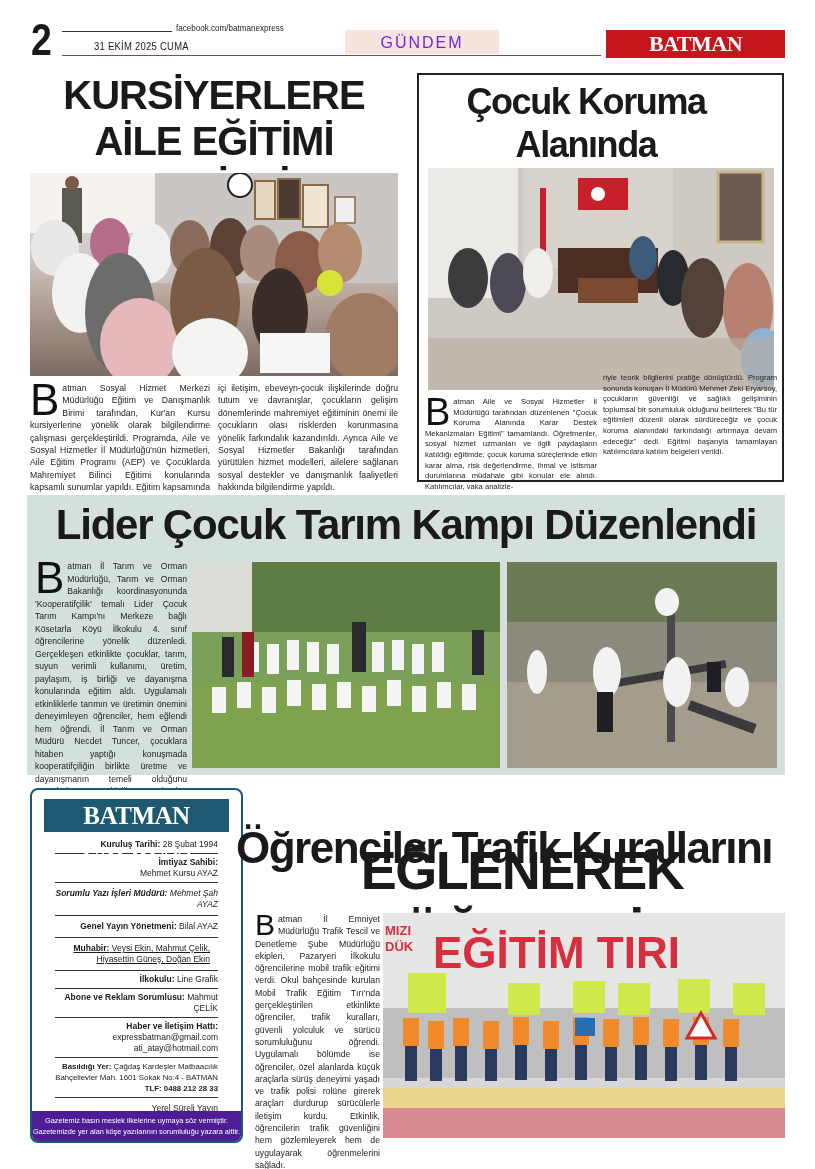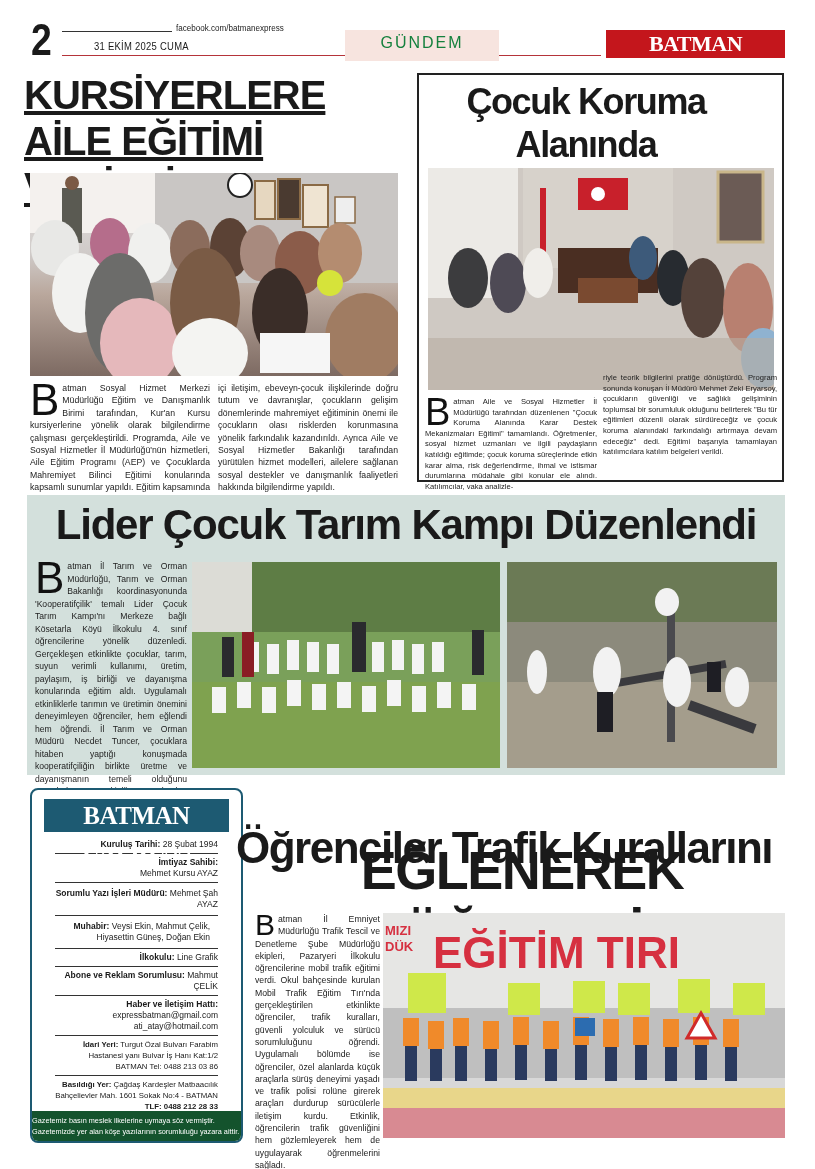--- a/index.html
+++ b/index.html
@@ -6,43 +6,43 @@
   html, body { width: 815px; height: 1169px; background: #ffffff; overflow: hidden; }
   body { position: relative; font-family: "Liberation Sans", sans-serif; color: #1a1a1a; }
 
   
   .page-num { position: absolute; left: 31px; top: 18px; font: bold 44px/44px "Liberation Sans", sans-serif; letter-spacing: -2px; transform: scaleX(0.85); transform-origin: left top; }
   .hdr-line-top { position: absolute; left: 62px; top: 31px; width: 110px; border-top: 1px solid #333; }
   .fb { position: absolute; left: 176px; top: 22px; font-size: 9.5px; color: #222; transform: scaleX(0.85); transform-origin: left top; }
   .date { position: absolute; left: 94px; top: 40px; font-size: 10.5px; letter-spacing: 0.3px; transform: scaleX(0.9); transform-origin: left top; }
   .hdr-line-bot { position: absolute; left: 62px; top: 55px; width: 326px; border-top: 1.5px solid #b5343a; }
   .hdr-line-bot2 { position: absolute; left: 388px; top: 55px; width: 213px; border-top: 1.5px solid #b5343a; }
-  .section-tag { position: absolute; left: 345px; top: 30px; width: 154px; height: 31px; background: #f7e4df; font-size: 16px; letter-spacing: 2px; text-align: center; line-height: 26px; color: #15803d; }
+  .section-tag { position: absolute; left: 345px; top: 30px; width: 154px; height: 24px; background: #f7e4df; font-size: 16px; letter-spacing: 2px; text-align: center; line-height: 26px; color: #6d28d9; }
   .brand { position: absolute; left: 606px; top: 30px; width: 179px; height: 28px; background: #c4161c; color: #fff; font: bold 22px/28px "Liberation Serif", serif; text-align: center; letter-spacing: -0.5px; transform-origin: left top; }
 
   
-  .s1-head { position: absolute; left: 24px; top: 72px; width: 380px; text-align: left; font: bold 40px/46px "Liberation Sans", sans-serif; letter-spacing: -1px; text-decoration: underline; }
+  .s1-head { position: absolute; left: 24px; top: 72px; width: 380px; text-align: center; font: bold 40px/46px "Liberation Sans", sans-serif; letter-spacing: -1px; }
   .photo { position: absolute; overflow: hidden; }
   .body-text { position: absolute; font-size: 8.7px; line-height: 12.4px; text-align: justify; color: #222; }
   .dropcap { float: left; font: 44px/36px "Liberation Sans", sans-serif; margin: 0 3px -2px 0; color: #111; }
 
   
   .s2-box { position: absolute; left: 417px; top: 73px; width: 367px; height: 409px; border: 2px solid #222; }
   .s2-head { position: absolute; left: 420px; top: 80px; width: 332px; text-align: center; font: bold 36px/43px "Liberation Sans", sans-serif; letter-spacing: -1.4px; }
 
   
   .s3-band { position: absolute; left: 27px; top: 495px; width: 758px; height: 280px; background: #d3e0dc; }
   .s3-head { position: absolute; left: 27px; top: 500px; width: 758px; text-align: center; font: bold 42px/50px "Liberation Sans", sans-serif; letter-spacing: -1.2px; }
 
   
   .mast { position: absolute; left: 30px; top: 788px; width: 213px; height: 355px; border: 2px solid #1d5a72; border-radius: 8px; overflow: hidden; background: #fff; }
   .mast-logo { margin: 9px 12px 4px; height: 33px; background: #1d5a72; color: #fff; font: bold 25px/33px "Liberation Serif", serif; text-align: center; letter-spacing: -0.5px; }
   .mast-row { margin: 0 23px; border-bottom: 1px solid #333; text-align: right; font-size: 8.5px; line-height: 11px; padding: 3px 0; }
   .mast-row b { font-weight: bold; }
-  .mast-foot { position: absolute; left: 0; bottom: 0; width: 100%; height: 30px; background: #14532d; color: #fff; font-size: 7.3px; line-height: 11px; padding-top: 4px; }
+  .mast-foot { position: absolute; left: 0; bottom: 0; width: 100%; height: 30px; background: #4c1d95; color: #fff; font-size: 7.3px; line-height: 11px; text-align: center; padding-top: 4px; }
 
   
   .s4-head1 { position: absolute; left: 234px; top: 790px; width: 540px; text-align: center; font: bold 44px/52px "Liberation Sans", sans-serif; letter-spacing: -1.5px; margin-top: 32px; }
   .s4-head2 { position: absolute; left: 252px; top: 838px; width: 540px; text-align: center; font: bold 54px/64px "Liberation Sans", sans-serif; letter-spacing: -1.5px; }
 </style>
 </head>
 <body>
 
 <div class="page-num">2</div>
 <div class="hdr-line-top"></div>
@@ -187,26 +187,26 @@
         <rect x="90" y="130" width="16" height="40"></rect>
         <rect x="200" y="100" width="14" height="30"></rect>
       </g>
   </svg>
 </div>
 
 <div class="mast">
   <div class="mast-logo">BATMAN EXPRESS</div>
   <div class="mast-row"><b>Kuruluş Tarihi:</b> <span>28 Şubat 1994</span></div>
   <div class="mast-row"><b>İmtiyaz Sahibi:</b><br><span>Mehmet Kursu AYAZ</span></div>
-  <div class="mast-row" style="padding:5px 0;"><b>Sorumlu Yazı İşleri Müdürü:</b> <span>Mehmet Şah AYAZ</span></div>
-  <div class="mast-row" style="padding:5px 8px;"><b>Muhabir:</b> <span>Veysi Ekin, Mahmut Çelik, Hiyasettin Güneş, Doğan Ekin</span></div>
+  <div class="mast-row" style="padding:5px 0;font-style:italic;"><b>Sorumlu Yazı İşleri Müdürü:</b> <span>Mehmet Şah AYAZ</span></div>
+  <div class="mast-row" style="padding:5px 0;"><b>Genel Yayın Yönetmeni:</b> <span>Bilal AYAZ</span></div>
+  <div class="mast-row" style="padding:5px 8px;text-decoration:underline;"><b>Muhabir:</b> <span>Veysi Ekin, Mahmut Çelik, Hiyasettin Güneş, Doğan Ekin</span></div>
   <div class="mast-row"><b>İlkokulu:</b> <span>Line Grafik</span></div>
   <div class="mast-row"><b>Abone ve Reklam Sorumlusu:</b> <span>Mahmut ÇELİK</span></div>
   <div class="mast-row"><b>Haber ve İletişim Hattı:</b><br><span>expressbatman@gmail.com</span><br><span>ati_atay@hotmail.com</span></div>
-  <div class="mast-row" style="font-size:7.8px;"><b>İdari Yeri:</b> <span>Turgut Özal Bulvarı Farabim Hastanesi yanı Bulvar İş Hanı Kat:1/2 BATMAN Tel: 0488 213 03 86</span></div>
   <div class="mast-row" style="font-size:7.8px;"><b>Basıldığı Yer:</b> <span>Çağdaş Kardeşler Matbaacılık Bahçelievler Mah. 1601 Sokak No:4 - BATMAN</span><br><b>TLF: 0488 212 28 33</b></div>
   <div class="mast-row" style="border-bottom:none;padding:5px 0;"><span>Yerel Süreli Yayın</span></div>
   <div class="mast-foot">
     <div>Gazetemiz basın meslek ilkelerine uymaya söz vermiştir.</div>
     <div>Gazetemizde yer alan köşe yazılarının sorumluluğu yazara aittir.</div>
   </div>
 </div>
 
 <div class="s4-head1">Öğrenciler Trafik Kurallarını</div>
 <div class="s4-head2">EĞLENEREK ÖĞRENDİ</div>

